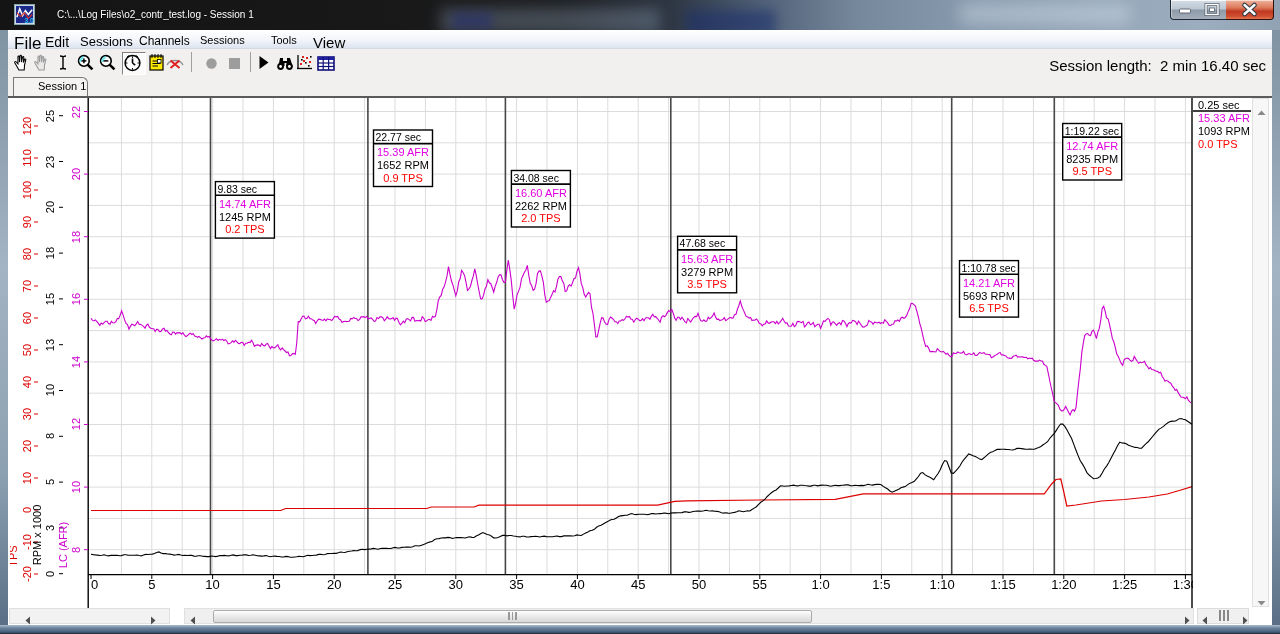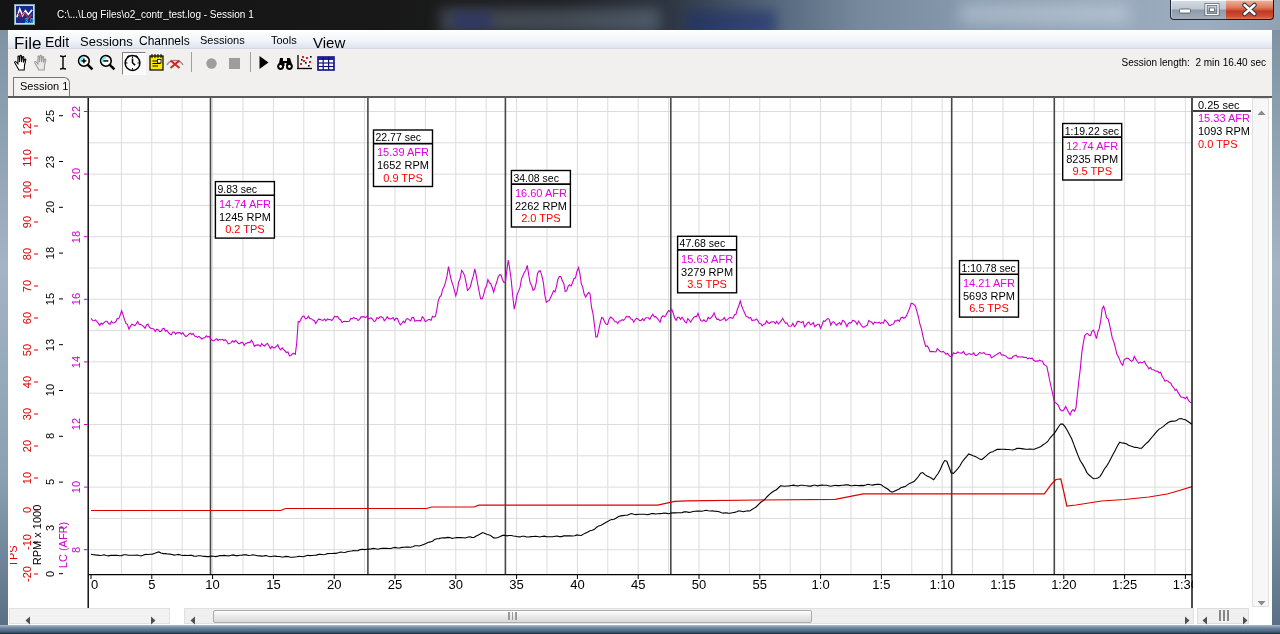--- a/index.html
+++ b/index.html
@@ -9,21 +9,21 @@
 #titleblob2{position:absolute;left:686px;top:10px;width:90px;height:26px;background:rgba(25,45,110,0.55);filter:blur(6px);}
 #titleblob3{position:absolute;left:960px;top:4px;width:170px;height:20px;background:rgba(235,242,250,0.35);filter:blur(8px);}
 #titleblob4{position:absolute;left:452px;top:12px;width:40px;height:18px;background:rgba(30,40,120,0.45);filter:blur(5px);}
 #titletext{position:absolute;left:57px;top:9px;font-size:10px;color:#fff;text-shadow:0 1px 1px rgba(0,0,0,.6);}
 #lborder{position:absolute;left:0;top:30px;width:8px;height:595px;background:linear-gradient(#7f93a3,#a3b4c4 40%,#8ba0b1 75%,#5a6f85);}
 #rborder{position:absolute;left:1272px;top:30px;width:8px;height:595px;background:linear-gradient(#7f93a3,#a3b4c4 40%,#8ba0b1 75%,#5a6f85);}
 #bborder{position:absolute;left:0;top:625px;width:1280px;height:9px;background:linear-gradient(#a9bccd,#6c8299 35%,#54708a 60%,#3e5a74 80%,#19242f);}
 #menubar{position:absolute;left:8px;top:30px;width:1264px;height:18px;background:linear-gradient(#ffffff,#f2f5fa 55%,#dde4f0);font-size:12px;color:#000;border-bottom:1px solid #d4d9e4;}
 #toolbar{position:absolute;left:8px;top:49px;width:1264px;height:28px;background:#f1f0ee;}
 #tabrow{position:absolute;left:8px;top:77px;width:1264px;height:19px;background:#f1f0ee;}
-#tab{position:absolute;left:5px;top:0px;width:49px;height:18px;background:#f4f3f1;border:1px solid #777;border-bottom:none;border-radius:0 6px 0 0;font-size:11px;padding:2px 0 0 6px;}
+#tab{position:absolute;left:5px;top:0px;width:49px;height:18px;background:#f4f3f1;border:1px solid #777;border-bottom:none;border-radius:0 6px 0 0;font-size:11px;padding:2px 0 0 24px;}
 #panel{position:absolute;left:8px;top:96px;width:1264px;height:529px;background:#fff;border-top:2px solid #5a5a5a;box-sizing:border-box;}
 </style></head>
 <body>
 <div id="win">
 <div id="titlebar">
       <div id="titleblob1"></div>
       <div id="titleblob2"></div>
       <div id="titleblob3"></div>
       <div id="titleblob4"></div>
     </div>
@@ -159,21 +159,21 @@
     <div style="position:absolute;left:317px;top:56px;width:18px;height:15px"><svg width="18" height="15" viewBox="0 0 18 15">
         <rect x="1" y="1" width="16" height="13" fill="#fff" stroke="#10107a" stroke-width="1.6"></rect>
         <rect x="1" y="1" width="16" height="3" fill="#2020a0"></rect>
         <g stroke="#10107a" stroke-width="1.2">
           <line x1="6.2" y1="1" x2="6.2" y2="14"></line>
           <line x1="11.6" y1="1" x2="11.6" y2="14"></line>
           <line x1="1" y1="7" x2="17" y2="7"></line>
           <line x1="1" y1="10.5" x2="17" y2="10.5"></line>
         </g>
       </svg></div>
-    <div style="position:absolute;right:14px;top:57px;font-size:10px;color:#000">Session length:&nbsp; 2 min 16.40 sec</div>
+    <div style="position:absolute;right:14px;top:57px;font-size:15px;color:#000">Session length:&nbsp; 2 min 16.40 sec</div>
 <div id="tabrow">
       <div id="tab">Session 1</div>
     </div>
 <div id="panel"></div>
 <svg width="1242" height="510" viewBox="0 0 1242 510" style="position:absolute;left:10px;top:98px" font-family="Liberation Sans, sans-serif">
       <g stroke="#dcdcdc" stroke-width="1">
         <line x1="78" y1="13.5" x2="1182" y2="13.5"></line>
         <line x1="78" y1="44.8" x2="1182" y2="44.8"></line>
         <line x1="78" y1="76.1" x2="1182" y2="76.1"></line>
         <line x1="78" y1="107.4" x2="1182" y2="107.4"></line>

